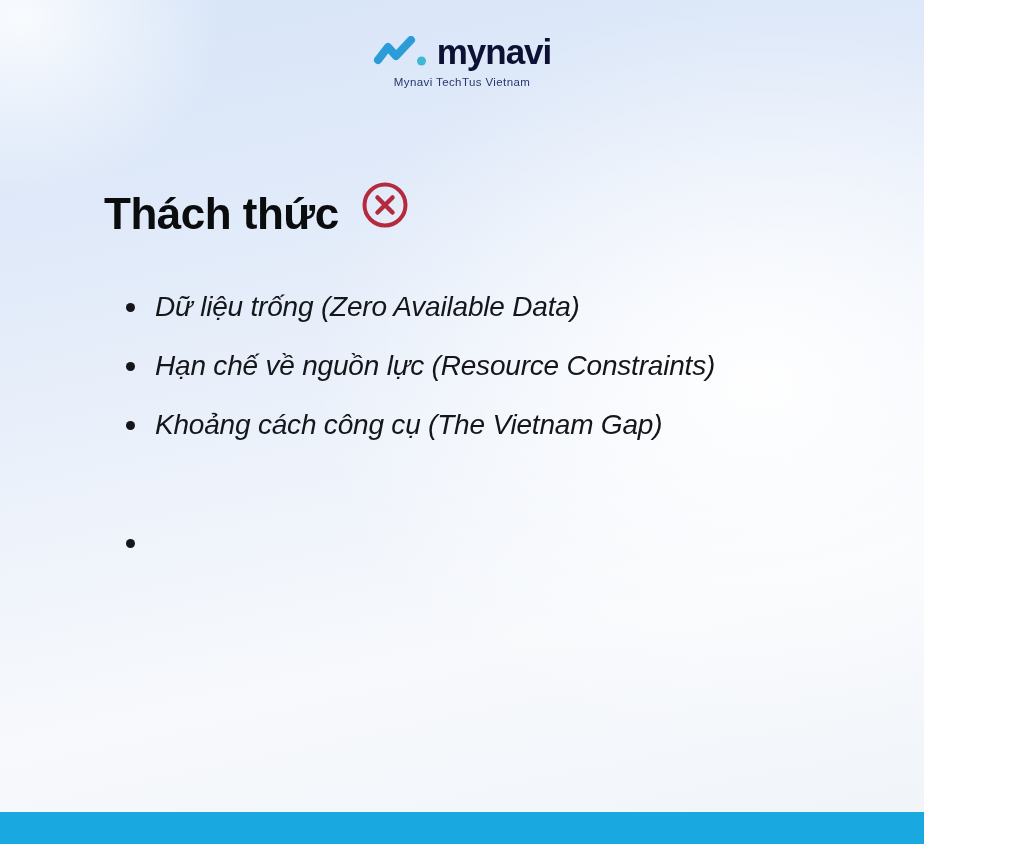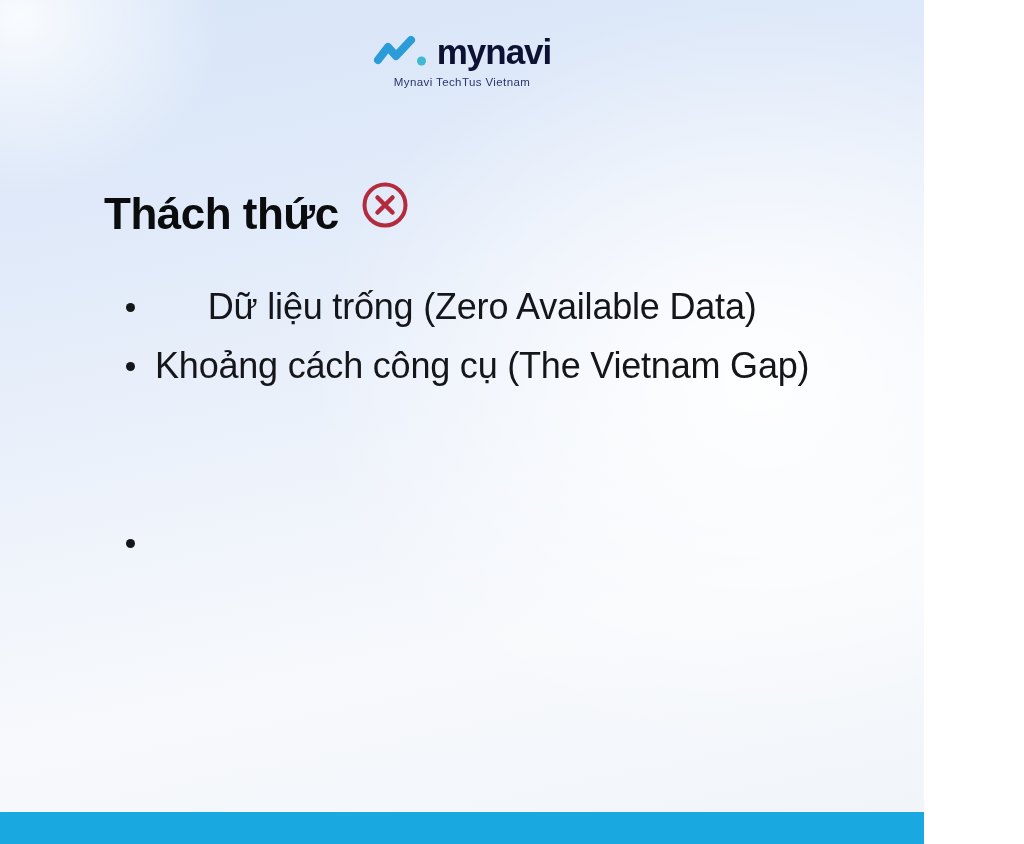--- a/index.html
+++ b/index.html
@@ -8,21 +8,20 @@
     font-family:"Liberation Sans","DejaVu Sans",sans-serif;
     overflow:hidden;
   }
   .slide{
     position:relative;
     width:924px; height:844px;
     background:
       radial-gradient(620px 520px at 82% 45%, rgba(255,255,255,0.95), rgba(255,255,255,0) 72%),
       radial-gradient(340px 300px at 2% 2%, rgba(255,255,255,0.85), rgba(255,255,255,0) 60%),
       linear-gradient(168deg, #d7e5f8 0%, #dfe9f9 22%, #eef3fb 52%, #f7f9fc 72%, #f0f4f9 100%);
-    text-align: center;
   }
 
   
   .logo-block{
     position:absolute; top:34px; left:0; width:100%;
     display:flex; flex-direction:column; align-items:center;
   }
   .logo-row{ display:flex; align-items:center; gap:6px; }
   .logo-mark{ width:58px; height:32px; display:block; }
   .brand-text{
@@ -46,22 +45,23 @@
     letter-spacing:-0.5px; line-height:1.18;margin-top:20px;
   }
   .status-icon{ width:48px; height:48px; display:block; margin-top:2px; }
 
   ul.points{ list-style:none; }
   .section-challenges ul.points{ margin-top:50px; }
   .section-opportunities ul.points{ margin-top:40px; }
   ul.points li{
     position:relative;
     padding-left:51px;
-    font-size:36px; line-height:34px; color:#141619;
+    font-size:28px; line-height:34px; color:#141619;
     letter-spacing:-0.2px;
+    font-style:italic;
   }
   ul.points li + li{ margin-top:25px; }
   ul.points li .bullet-dot{
     position:absolute; left:22px; top:13px;
     width:9px; height:9px; border-radius:50%;
     background:#141619;
   }
 
   
   .footer-bar{
@@ -89,20 +89,21 @@
   <section class="section section-challenges">
     <div class="heading-row">
       <h1 class="heading">Thách thức</h1>
       <svg class="status-icon" viewBox="0 0 48 48" aria-hidden="true">
         <circle cx="24" cy="24" r="20.5" fill="none" stroke="#b42b3e" stroke-width="4"></circle>
         <path d="M16.5 16.5 L31.5 31.5 M31.5 16.5 L16.5 31.5" fill="none" stroke="#b42b3e" stroke-width="4.5" stroke-linecap="round"></path>
       </svg>
     </div>
     <ul class="points">
       <li><span class="bullet-dot"></span><span>Dữ liệu trống (Zero Available Data)</span></li>
+      <li><span class="bullet-dot"></span><span>Hạn chế về nguồn lực (Resource Constraints)</span></li>
       <li><span class="bullet-dot"></span><span>Khoảng cách công cụ (The Vietnam Gap)</span></li>
     </ul>
   </section>
 
   <section class="section section-opportunities">
     <ul class="points">
       <li><span class="bullet-dot"></span></li>
     </ul>
   </section>
 

